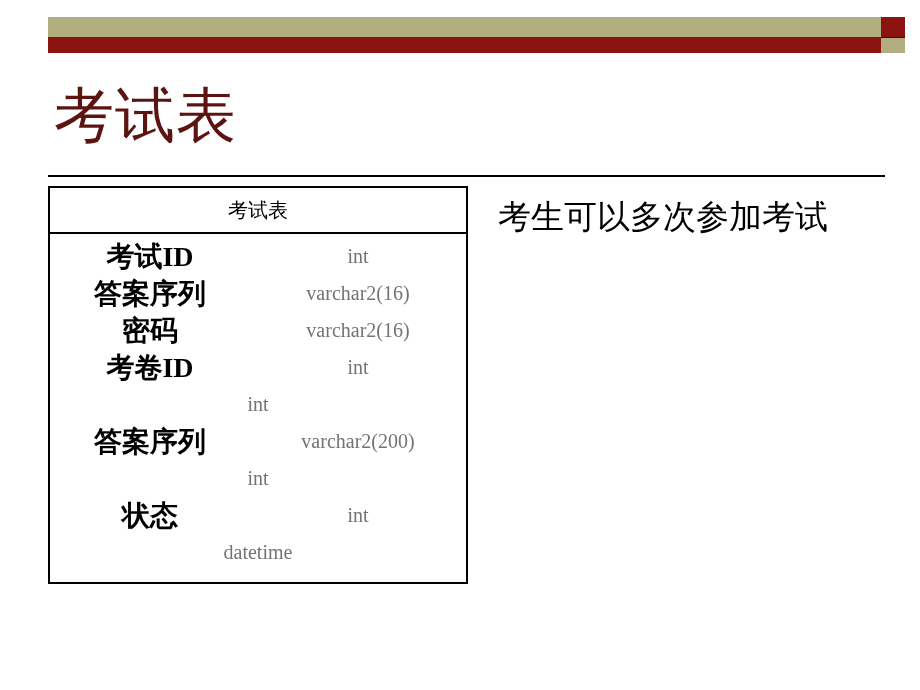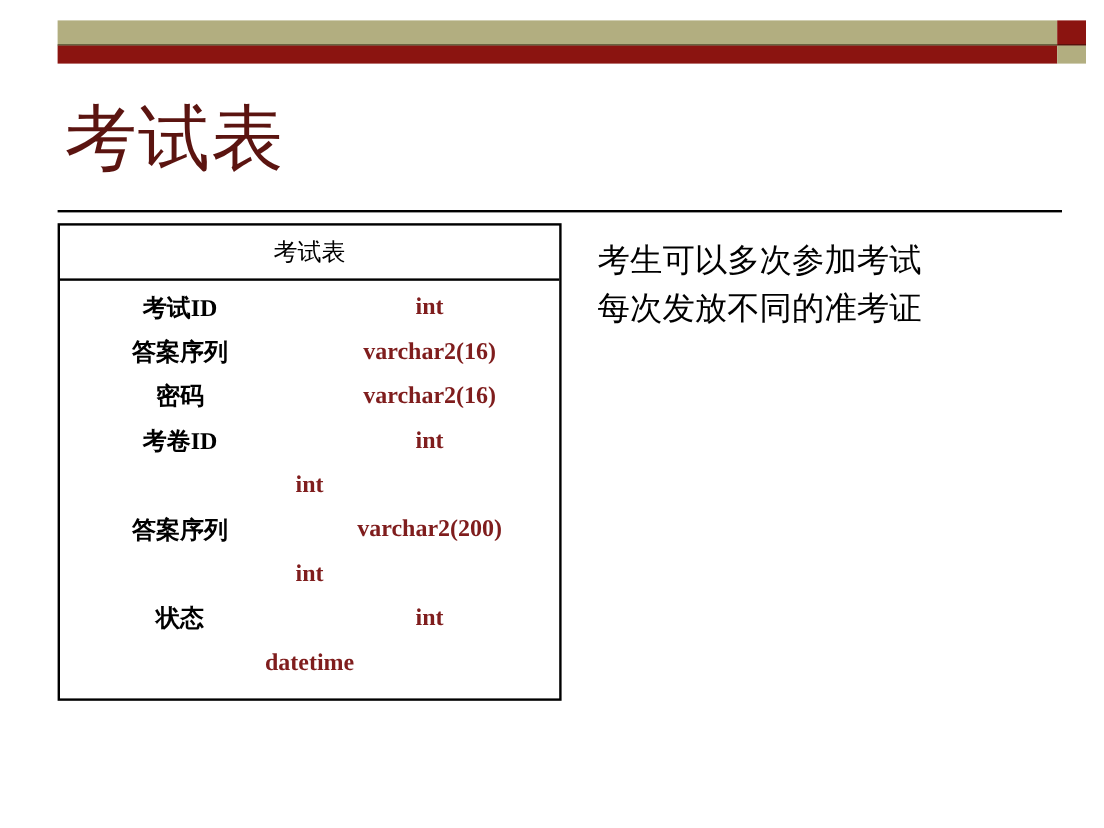--- a/index.html
+++ b/index.html
@@ -114,43 +114,43 @@
     padding-top: 4px;
   }
   .entity-row {
     display: flex;
     align-items: center;
     height: 37px;
   }
   .cell-field {
     flex: 0 0 200px;
     text-align: center;
-    font-size: 20px;
+    font-size: 28px;
     font-weight: bold;
     color: #000000;
     font-family: "Liberation Serif", "DejaVu Serif", serif;
     white-space: nowrap;
   }
   .cell-type {
     flex: 1 1 auto;
     text-align: center;
     font-size: 20px;
-    font-weight: bold;
-    color: #7f1d1d;
+    font-weight: normal;
+    color: #737373;
     font-family: "Liberation Serif", "DejaVu Serif", serif;
     white-space: nowrap;
   }
 
   
   .note {
     position: absolute;
     left: 498px;
     top: 197px;
     width: 400px;
-    font-size: 27px;
+    font-size: 33px;
     line-height: 40px;
     color: #000000;
     font-family: "Liberation Serif", "DejaVu Serif", serif;
     white-space: nowrap;
   }
   .note-line { display: block; }
 </style>
 </head>
 <body>
 
@@ -210,16 +210,15 @@
 
       <div class="entity-row">
         <span class="cell-type">datetime</span>
       </div>
 
     </div>
   </div>
 
   <div class="note">
     <span class="note-line">考生可以多次参加考试</span>
-    <span class="note-line">每次发放不同的准考证</span>
   </div>
 
 </div>
 
 </body></html>

